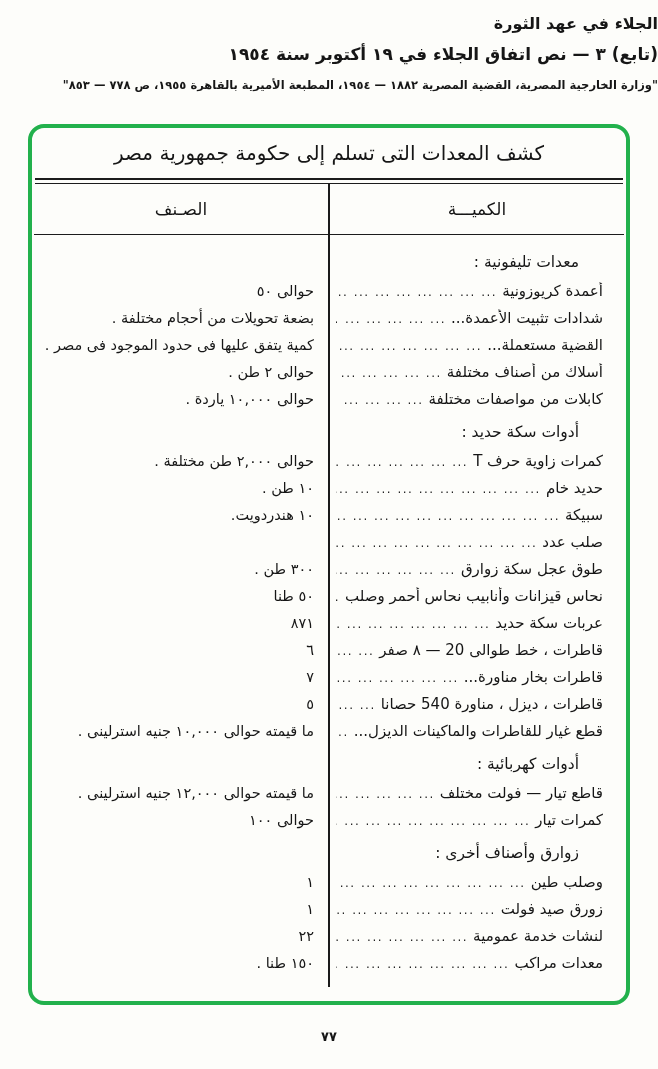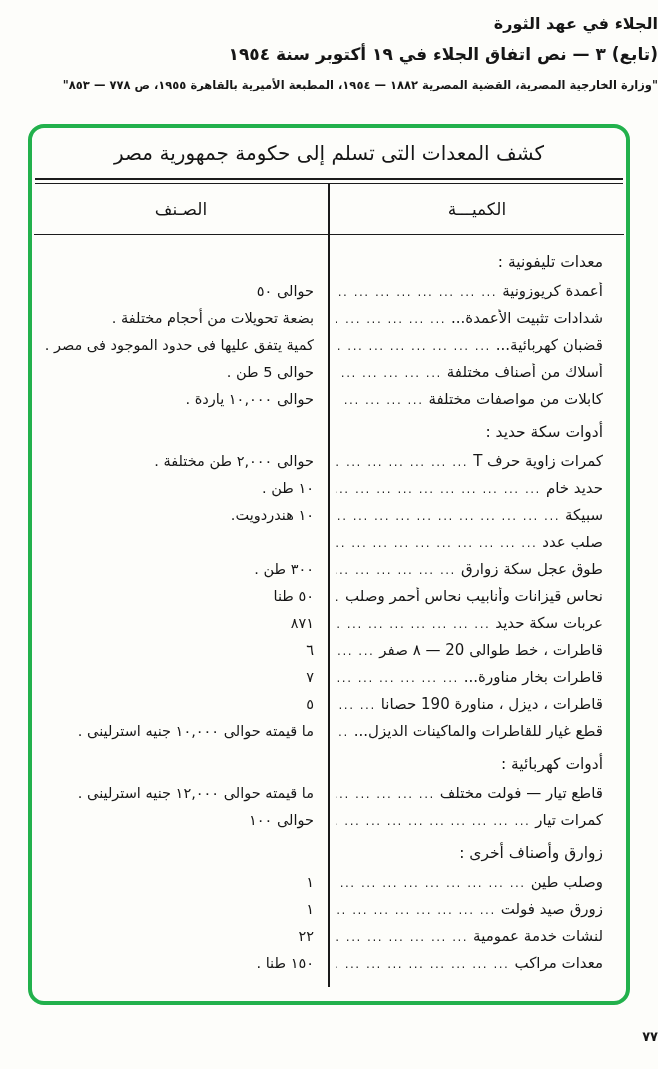--- a/index.html
+++ b/index.html
@@ -23,32 +23,32 @@
   .rule-double{ margin:4px 3px 0 3px; height:3px;
     border-top:2px solid #1c1c1c; border-bottom:1px solid #1c1c1c;}
   .table-area{ position:relative; margin:0 1px; height:806px; }
   .table-area::before{ content:""; position:absolute; top:0; bottom:3px; left:50%;
     width:2px; margin-left:-1px; background:#1b1b1b; }
   .thead{ display:flex; height:50px; align-items:center; }
   .thead div{ width:50%; text-align:center; font-size:17px; }
   .rule{ height:0; border-top:1.5px solid #1c1c1c; margin:0 1px; }
   .tbody{ padding-top:7px; }
   .sec-row{ height:31px; margin-top:4px; display:flex; align-items:center; }
-  .sec-row span{ width:50%; box-sizing:border-box; padding-right:22px;
+  .sec-row span{ width:50%; box-sizing:border-box; padding-right:46px;
     font-size:15.5px; white-space:nowrap; }
   .row{ display:flex; height:27px; align-items:center; }
   .cell-cat{ width:50%; box-sizing:border-box; display:flex; align-items:baseline;
     overflow:hidden; padding-right:22px; padding-left:7px; }
   .iname{ font-size:15px; white-space:nowrap; }
   .dots{ flex:1; overflow:hidden; white-space:nowrap; font-size:12px;
     letter-spacing:1.5px; padding-right:5px; color:#222; }
   .cell-qty{ width:50%; box-sizing:border-box; padding-right:15px; padding-left:4px;
     font-size:14.5px; white-space:nowrap; text-align:right; }
   
-  .footer{ position:absolute; top:1029px; right:0; left:0; text-align:right;
+  .footer{ position:absolute; top:1029px; right:0; left:0; text-align:center;
     font-size:13px; font-weight:bold; }
 </style>
 </head>
 <body>
 
 <div class="page">
 
   <div class="top-header">
     <div class="h1">الجلاء في عهد الثورة</div>
     <div class="h2">(تابع) ٣ — نص اتفاق الجلاء في ١٩ أكتوبر سنة ١٩٥٤</div>
@@ -77,31 +77,31 @@
           </div>
           <div class="row">
             <div class="cell-cat">
               <span class="iname">شدادات تثبيت الأعمدة...</span>
               <span class="dots">... ... ... ... ... ... ... ... ... ... ... ... ... ...</span>
             </div>
             <div class="cell-qty">بضعة تحويلات من أحجام مختلفة .</div>
           </div>
           <div class="row">
             <div class="cell-cat">
-              <span class="iname">قضبان كهربائية...</span>
+              <span class="iname">القضية مستعملة...</span>
               <span class="dots">... ... ... ... ... ... ... ... ... ... ... ... ... ...</span>
             </div>
             <div class="cell-qty">كمية يتفق عليها فى حدود الموجود فى مصر .</div>
           </div>
           <div class="row">
             <div class="cell-cat">
               <span class="iname">أسلاك من أصناف مختلفة</span>
               <span class="dots">... ... ... ... ... ... ... ... ... ... ... ... ... ...</span>
             </div>
-            <div class="cell-qty">حوالى 5 طن .</div>
+            <div class="cell-qty">حوالى ٢ طن .</div>
           </div>
           <div class="row">
             <div class="cell-cat">
               <span class="iname">كابلات من مواصفات مختلفة</span>
               <span class="dots">... ... ... ... ... ... ... ... ... ... ... ... ... ...</span>
             </div>
             <div class="cell-qty">حوالى ١٠,٠٠٠ ياردة .</div>
           </div>
           <div class="sec-row">
             <span>أدوات سكة حديد :</span>
@@ -163,21 +163,21 @@
           </div>
           <div class="row">
             <div class="cell-cat">
               <span class="iname">قاطرات بخار مناورة...</span>
               <span class="dots">... ... ... ... ... ... ... ... ... ... ... ... ... ...</span>
             </div>
             <div class="cell-qty">٧</div>
           </div>
           <div class="row">
             <div class="cell-cat">
-              <span class="iname">قاطرات ، ديزل ، مناورة 190 حصانا</span>
+              <span class="iname">قاطرات ، ديزل ، مناورة 540 حصانا</span>
               <span class="dots">... ... ... ... ... ... ... ... ... ... ... ... ... ...</span>
             </div>
             <div class="cell-qty">٥</div>
           </div>
           <div class="row">
             <div class="cell-cat">
               <span class="iname">قطع غيار للقاطرات والماكينات الديزل...</span>
               <span class="dots">... ... ... ... ... ... ... ... ... ... ... ... ... ...</span>
             </div>
             <div class="cell-qty">ما قيمته حوالى ١٠,٠٠٠ جنيه استرلينى .</div>

